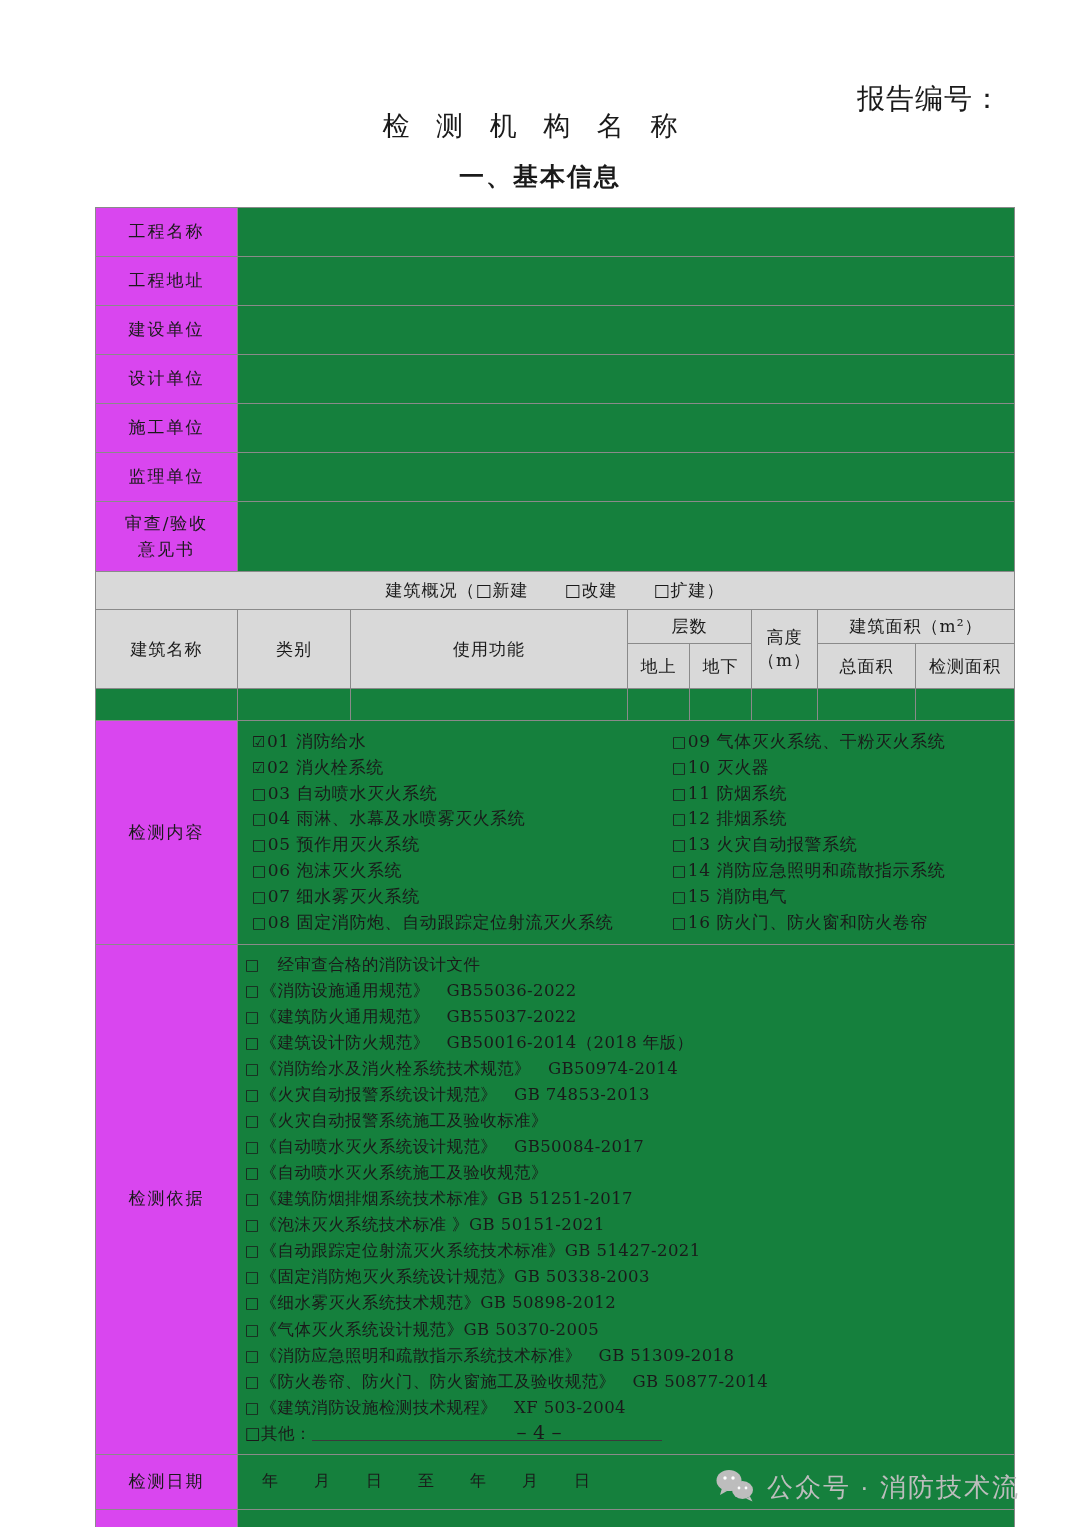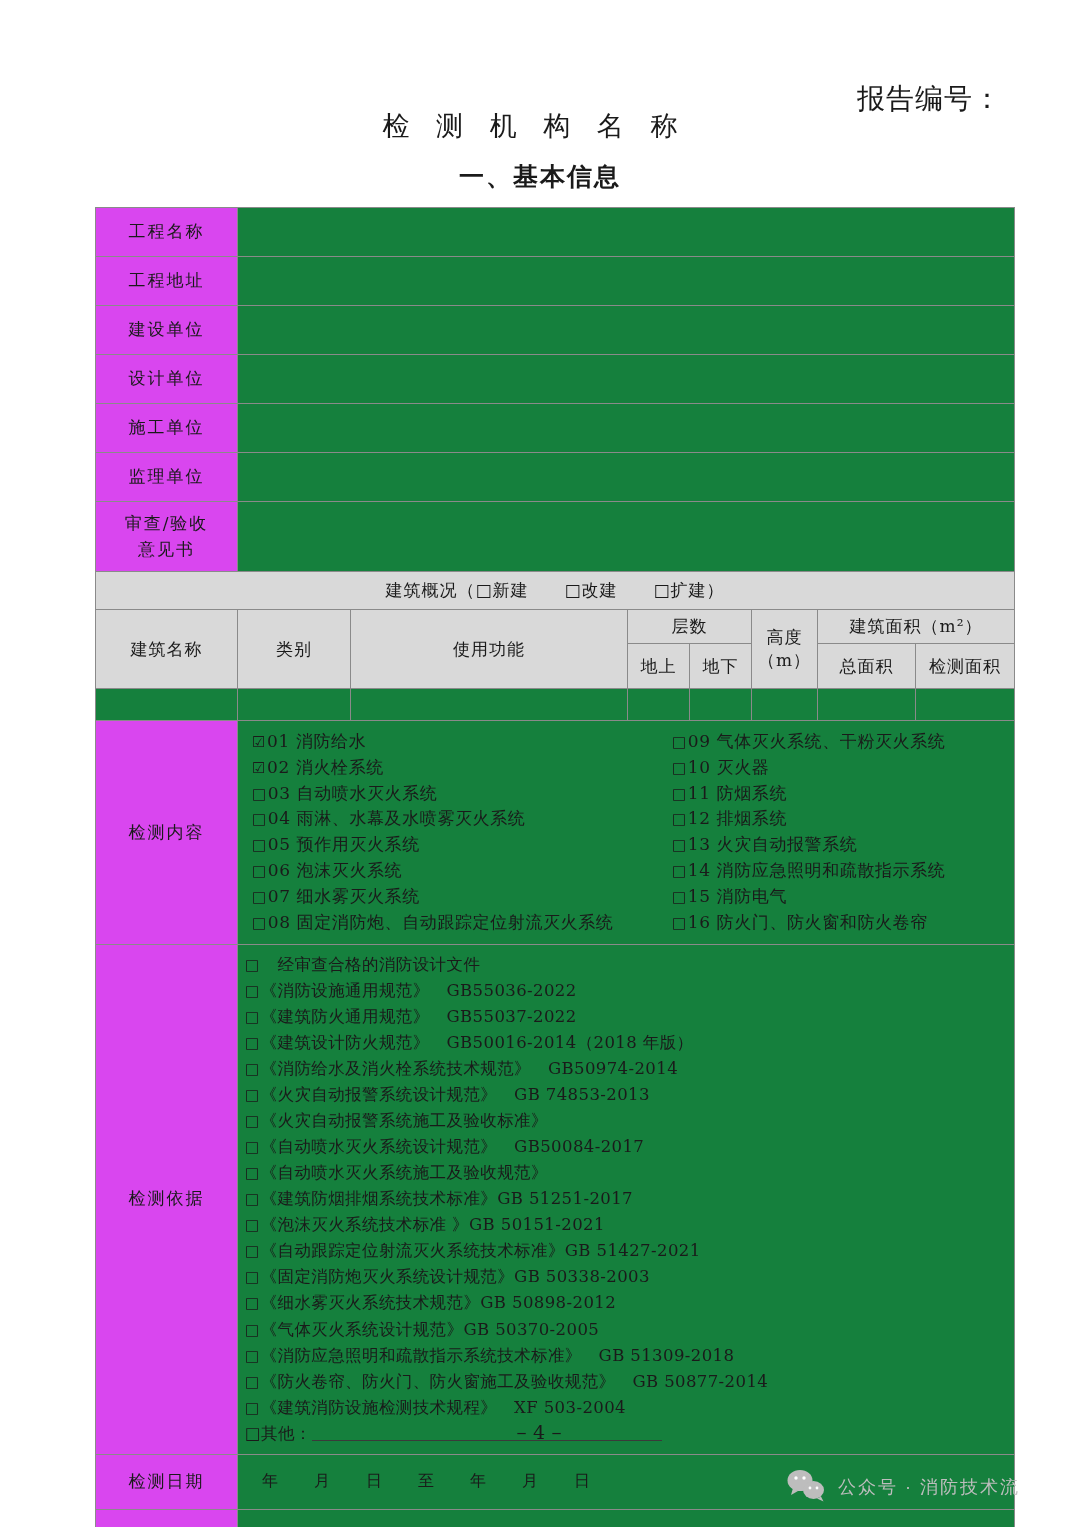--- a/index.html
+++ b/index.html
@@ -175,21 +175,21 @@
   .watermark {
     position: absolute;
     top: 1468px;
     right: 60px;
     display: flex;
     align-items: center;
     gap: 12px;
     color: #bdbdbd;
   }
   .wm-text {
-    font-size: 18px;
+    font-size: 26px;
     letter-spacing: 2px;
     font-family: "Liberation Sans", "DejaVu Sans", sans-serif;
     color: #bdbdbd;
     white-space: nowrap;
   }
   .wm-icon { display: block; }
 </style>
 </head>
 <body>
 

